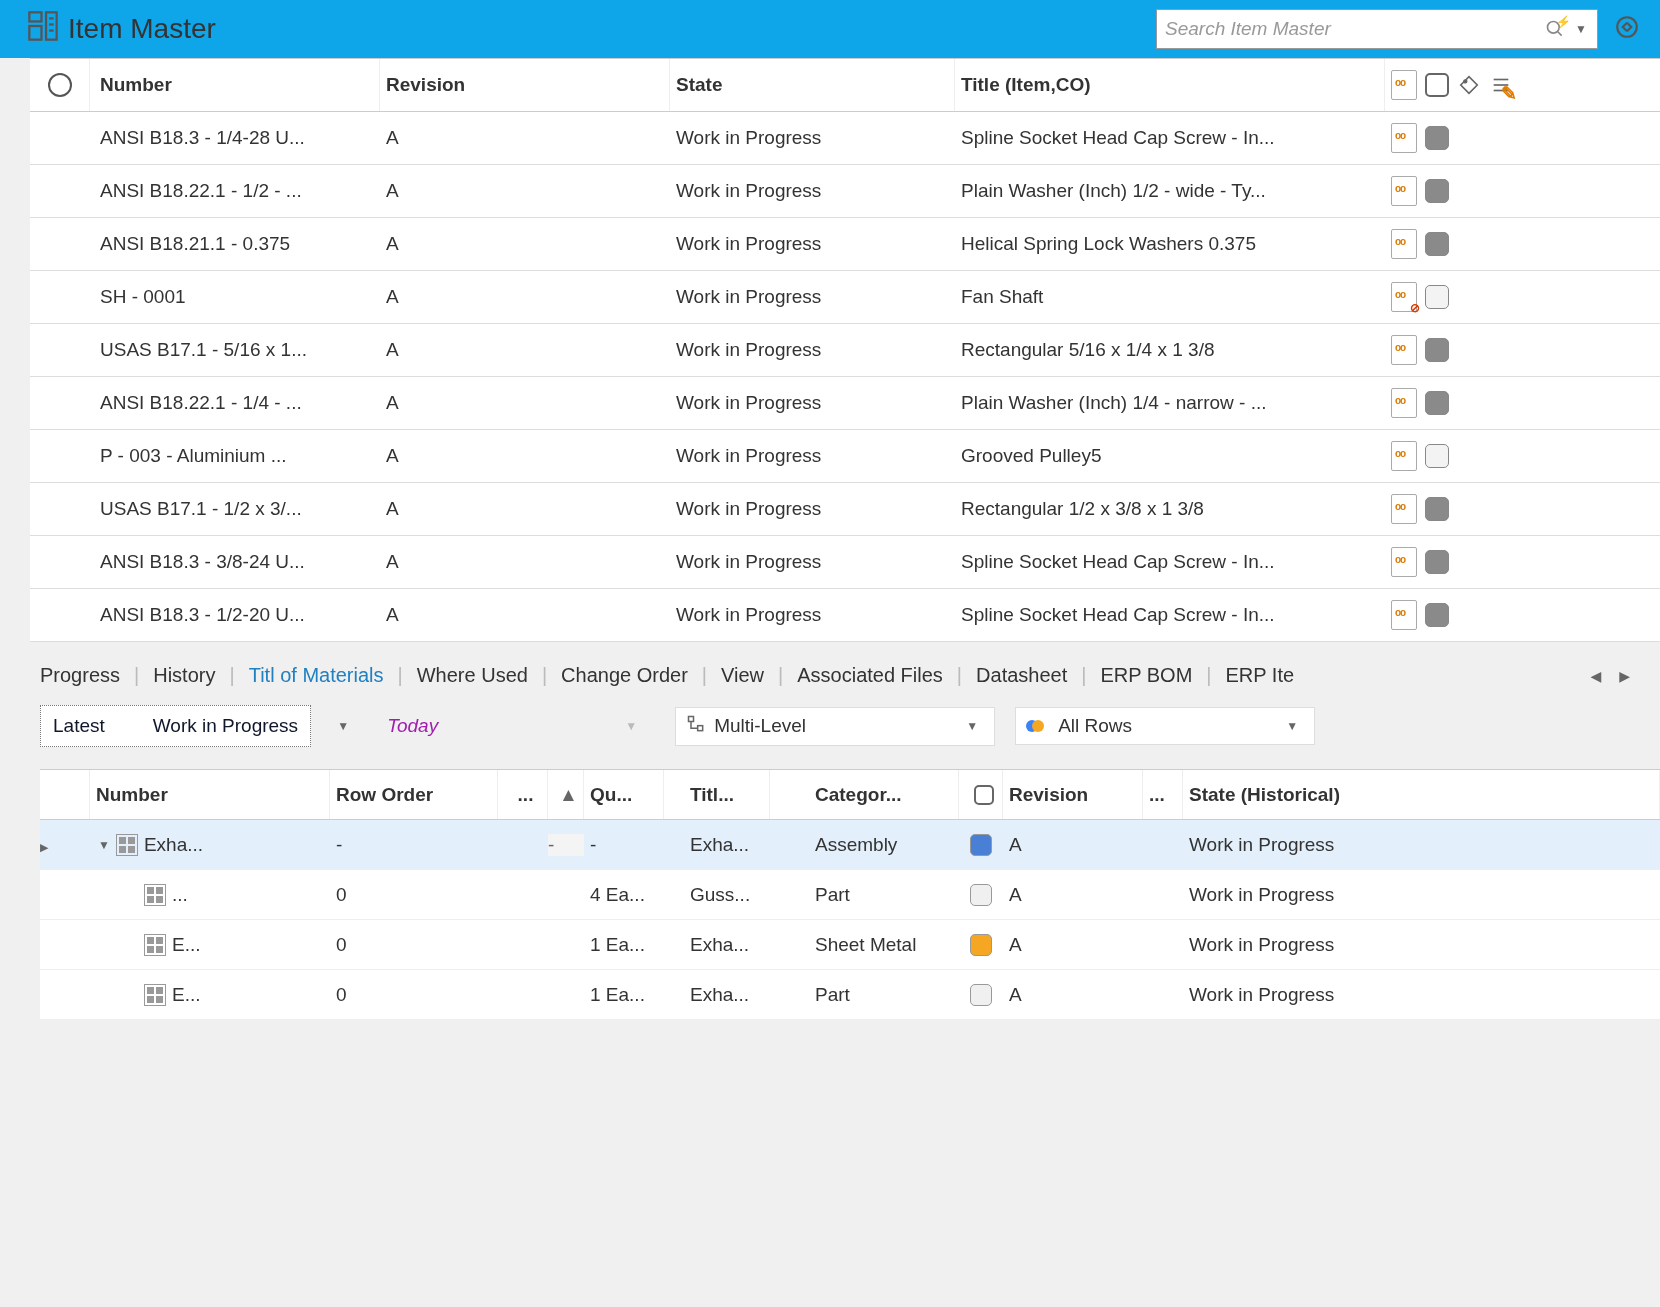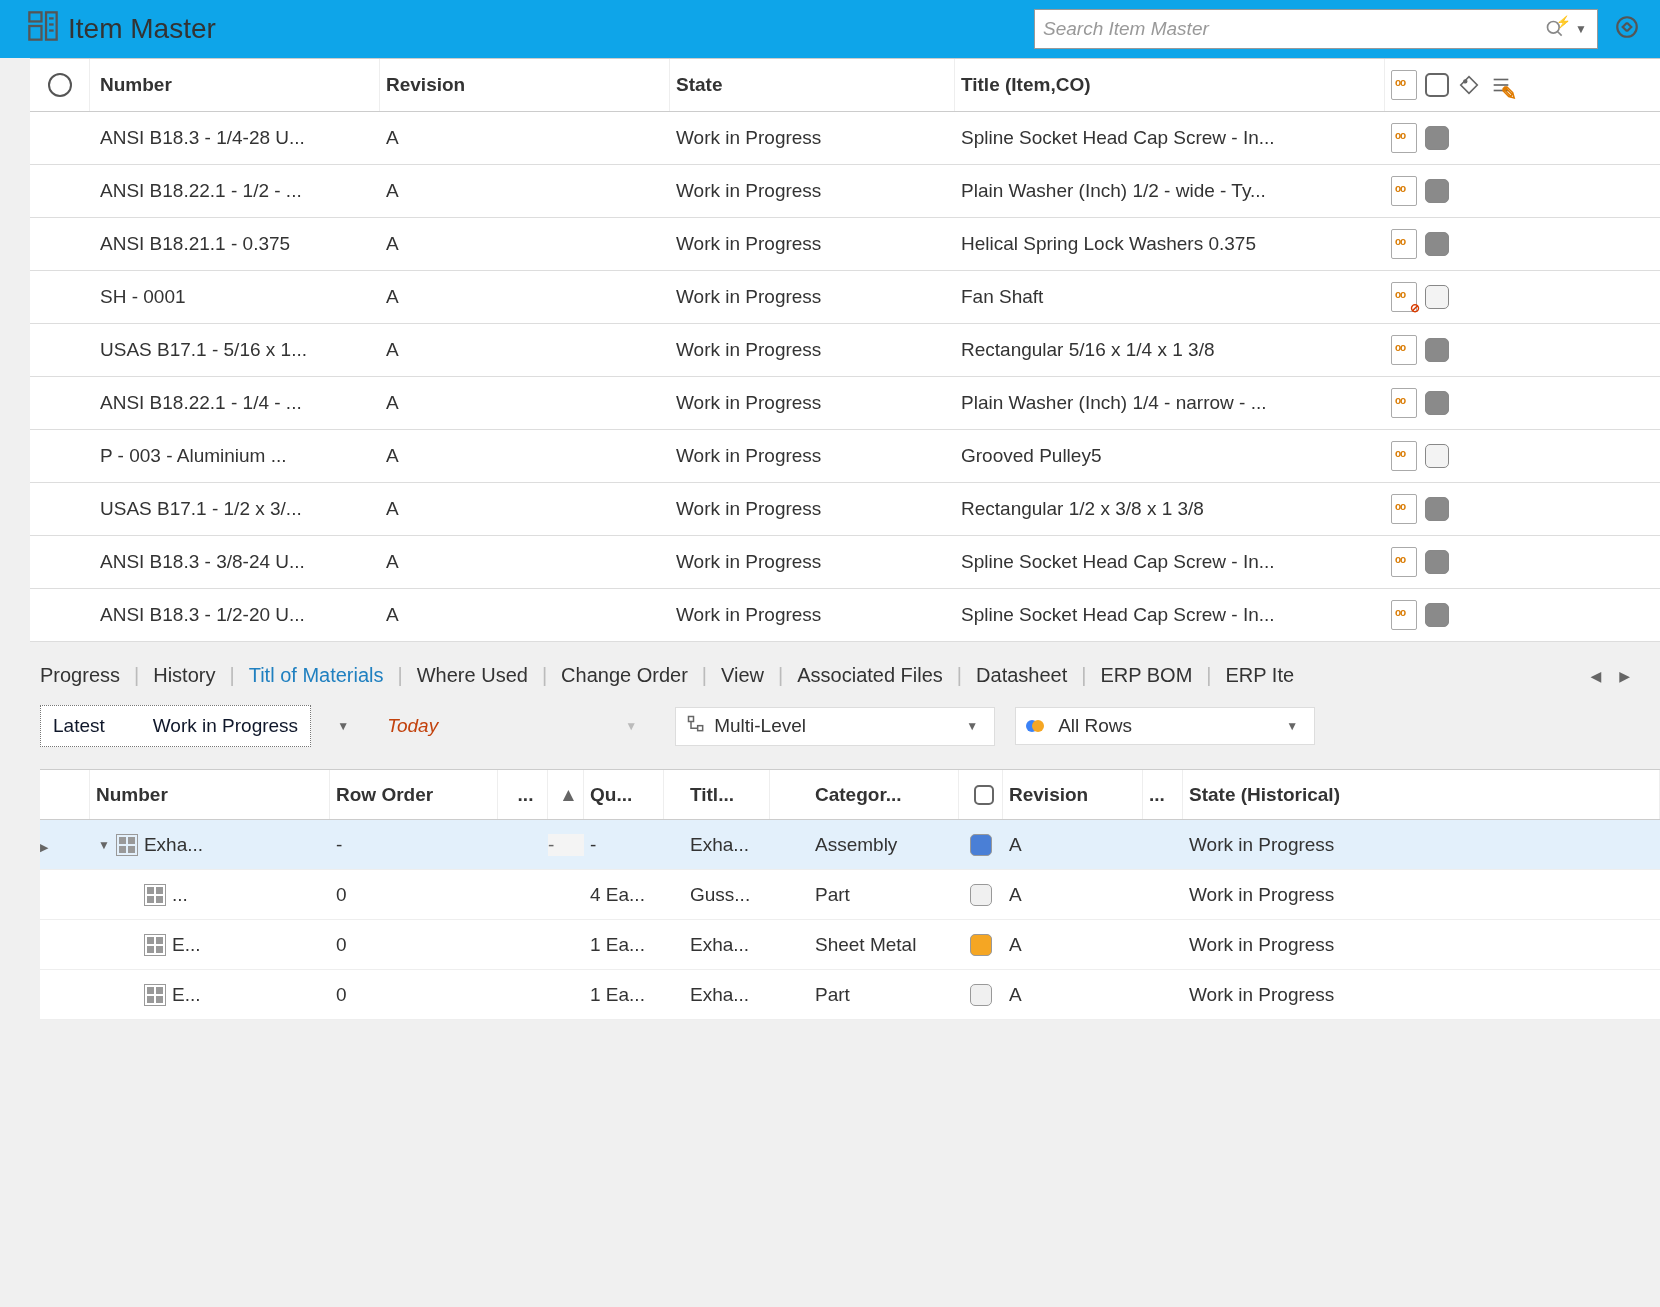--- a/index.html
+++ b/index.html
@@ -19,21 +19,21 @@
   height: 58px;
   background: #0ea5e9;
 }
 .top-bar .app-icon { margin-right: 12px; color: #555; transform: scale(1.4); }
 .top-bar .title { font-size: 28px; color: #333; flex: 1; }
 .search-box {
   display: flex; align-items: center;
   border: 1px solid #999;
   background: #fff;
   height: 40px;
-  width: 564px;
+  width: 442px;
   padding: 10px 8px;
 }
 .search-box input {
   border: none; outline: none; flex: 1; font-size: 19px;
   color: #333; font-style: italic;
 }
 .search-box input::placeholder { color: #999; font-style: italic; }
 .search-icon-lens { color: #888; margin: 0 4px; font-size: 18px; position: relative; }
 .search-icon-lens svg { display: block; }
 .search-icon-lens .zap { position: absolute; top:-4px; right:-6px; color:#f7a000; font-size:12px; }
@@ -109,21 +109,21 @@
   display: flex; align-items: center; gap: 20px;
   margin: 0 0 22px 40px;
 }
 .combo {
   display: flex; align-items: center; gap: 14px;
   border: 1px dotted #777; padding: 6px 12px;
   background: #fff; min-height: 42px;
 }
 .combo.noborder { border: none; background: transparent; }
 .combo .lbl { color: #0f172a; }
-.combo .gray { color: #c2410c; font-style: italic; }
+.combo .gray { color: #a21caf; font-style: italic; }
 .caret-box { width: 24px; display:flex; justify-content:center; color:#666; font-size:12px; }
 .btn-frame { border: 1px solid #ddd; padding: 6px 10px; display:flex; align-items:center; gap:8px; background:#fff; }
 .tree-icon { color:#666; }
 .row-icon {
   width:24px; height:24px; display:inline-flex; align-items:center; justify-content:center;
 }
 .row-icon .dot { width:12px; height:12px; border-radius:50%; }
 .row-icon .dot.blue{ background:#3b82f6; }
 .row-icon .dot.yellow{ background:#f5a623; }
 .row-icon .overlap { position:relative; left:-6px; }

